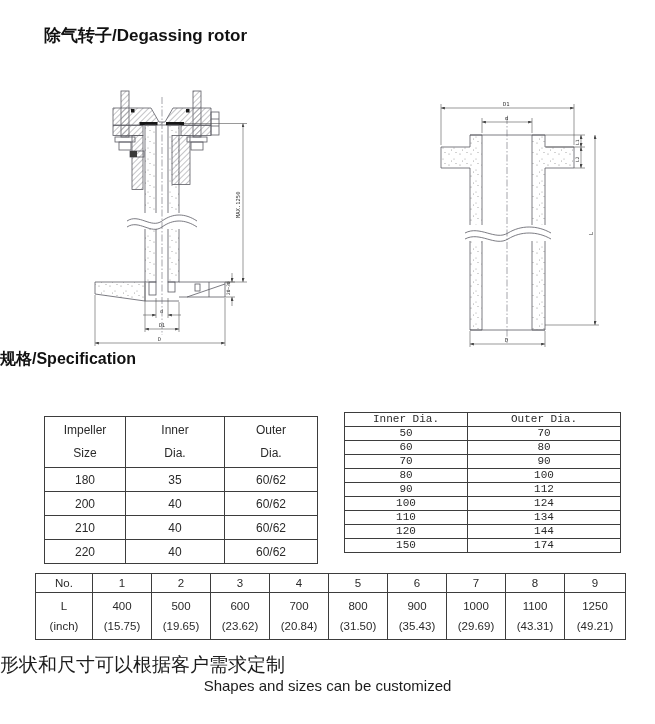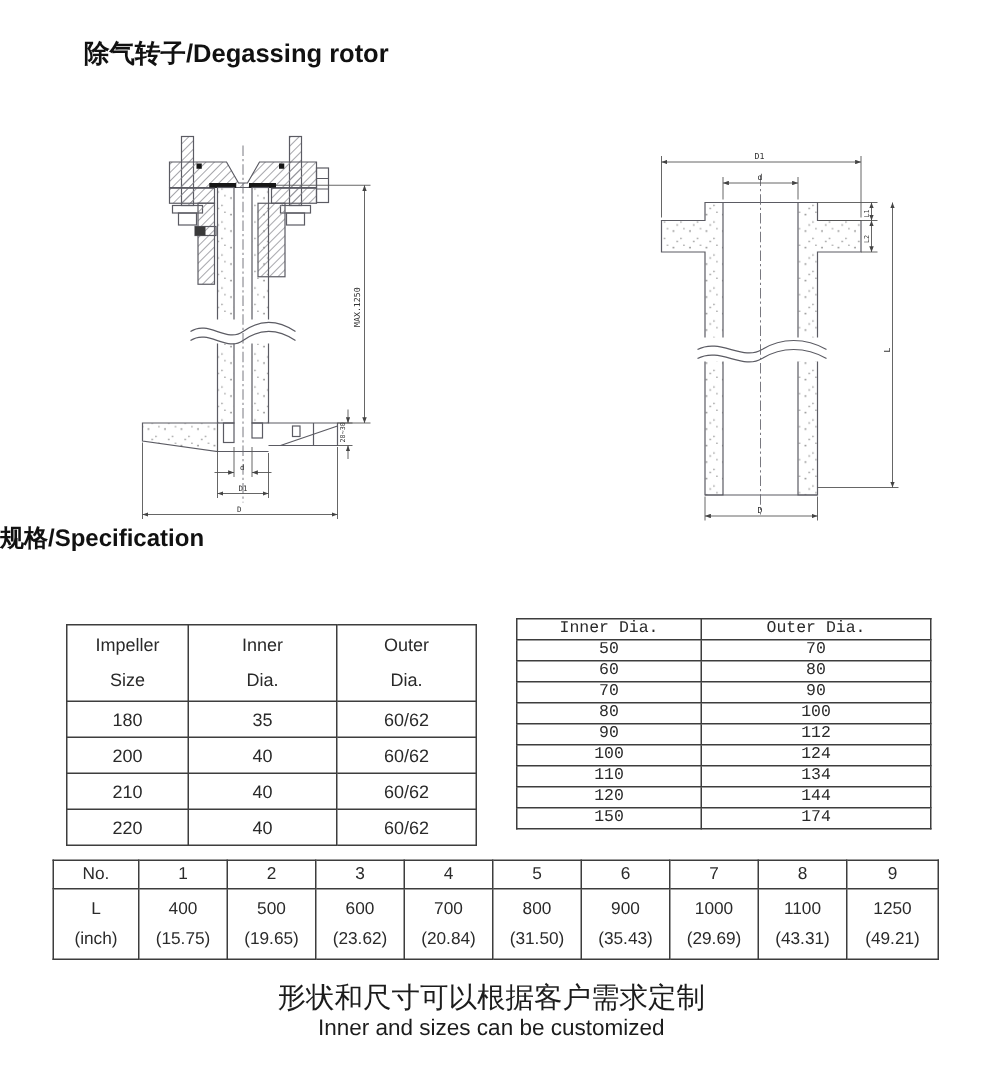--- a/index.html
+++ b/index.html
@@ -1,21 +1,21 @@
 <!DOCTYPE html>
 <html><head>
 <meta charset="utf-8">
 <style>
   html,body { margin:0; padding:0; background:#ffffff; }
   .page {
     position:relative; width:655px; height:724px; background:#ffffff;
     font-family:"Liberation Sans", sans-serif; color:#222; overflow:hidden;
   }
   .hdr { position:absolute; font-size:17px; font-weight:bold; color:#111; white-space:nowrap; }
-  .hdr-left  { left:56px;  top:24px; }
+  .hdr-left  { left:44px;  top:24px; }
   .hdr-right { left:420px; top:26px; }
   .spec-hdr  { position:absolute; left:0; top:349px; width:655px; text-align:left;
                font-size:16px; font-weight:bold; color:#111; }
   svg.draw { position:absolute; }
   .svg-rotor { left:75px;  top:85px; }
   .svg-riser { left:425px; top:85px; }
 
   table { border-collapse:collapse; table-layout:fixed; position:absolute; background:#fff; }
   td { border:1px solid #3d3d3d; text-align:center; vertical-align:middle;
        color:#2a2a2a; padding:0; overflow:hidden; }
@@ -24,21 +24,21 @@
   .tbl-impeller td.hd { height:50px; line-height:23px; }
   .tbl-impeller td.dt { height:23px; }
 
   .tbl-riser { left:344px; top:412px; width:276px; font-size:11px;font-family:Liberation Mono, monospace; }
   .tbl-riser td { height:13px; line-height:13px; }
 
   .tbl-length { left:35px; top:573px; width:590px; font-size:11.5px; }
   .tbl-length td.r1 { height:18px; }
   .tbl-length td.r2 { height:46px; line-height:20px; }
 
-  .footer-zh { position:absolute; left:0; top:652px; width:655px; text-align:center;
+  .footer-zh { position:absolute; left:0; top:652px; width:655px; 
                font-size:19px; color:#1c1c1c; }
   .footer-en { position:absolute; left:0; top:677px; width:655px; text-align:center;
                font-size:15px; color:#1c1c1c; }
   .dimtxt { font-family:"DejaVu Sans Mono", monospace; fill:#333; }
 </style>
 </head>
 <body>
 
 <div class="page">
 
@@ -346,15 +346,15 @@
       </td>
       <td class="r2">
         <div>1250</div>
         <div>(49.21)</div>
       </td>
     </tr>
   </tbody>
     </table>
 
   <div class="footer-zh">形状和尺寸可以根据客户需求定制</div>
-  <div class="footer-en">Inner and sizes can be customized</div>
+  <div class="footer-en">Shapes and sizes can be customized</div>
 
 </div>
 
 </body></html>

